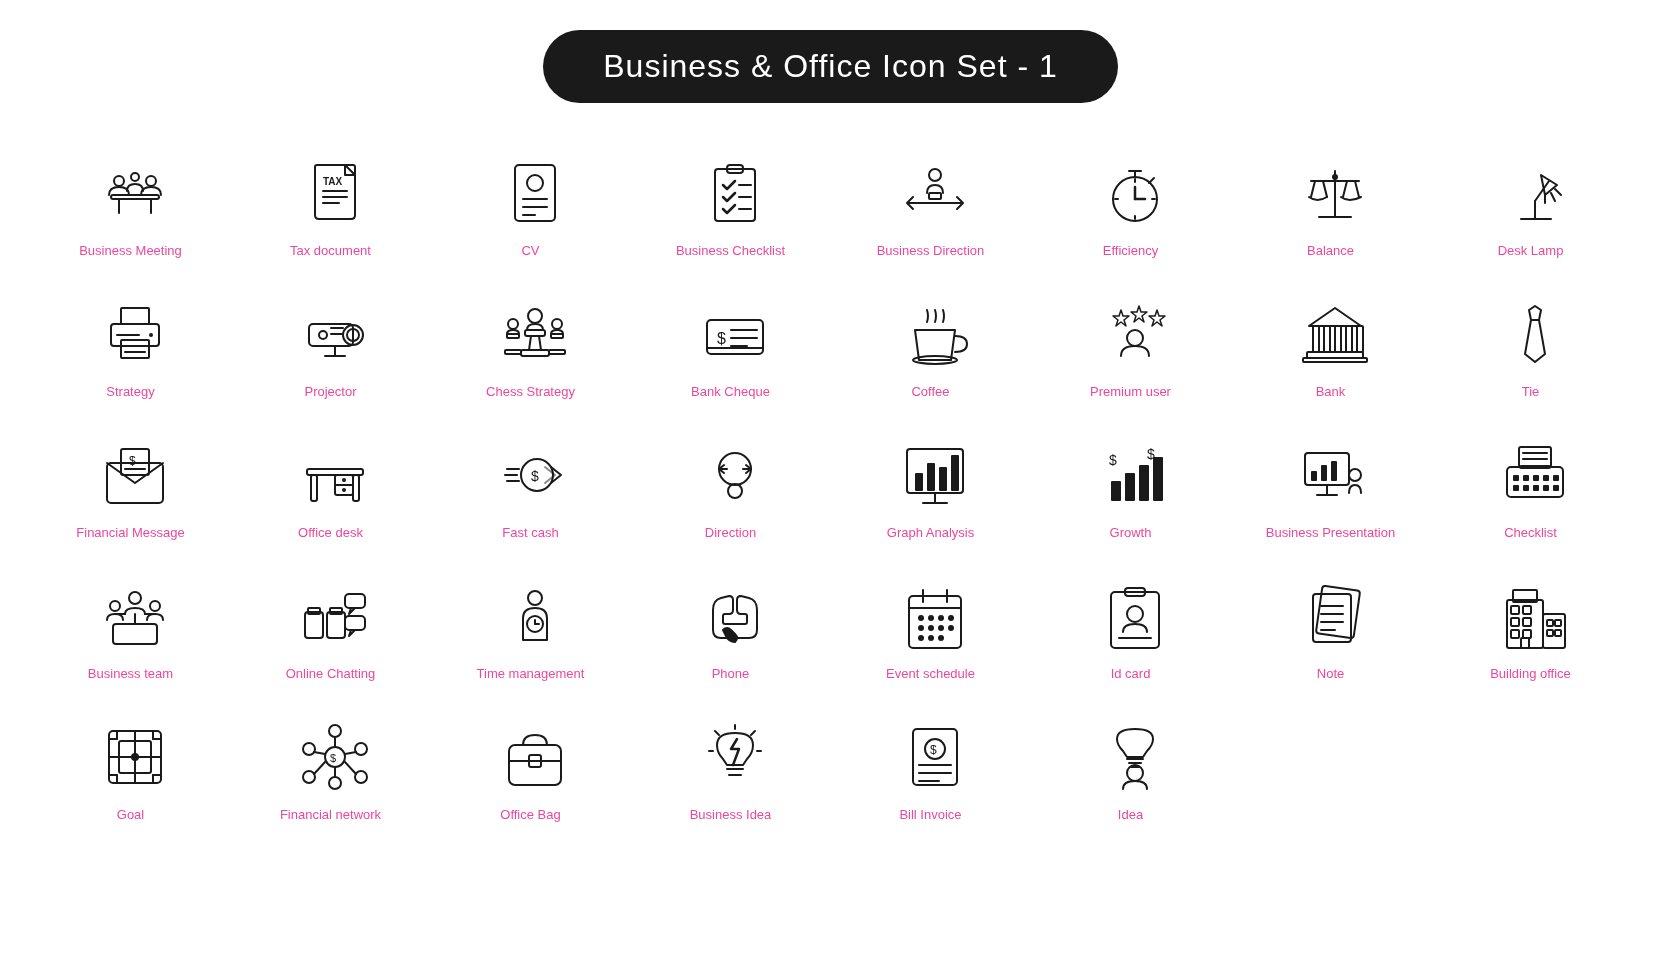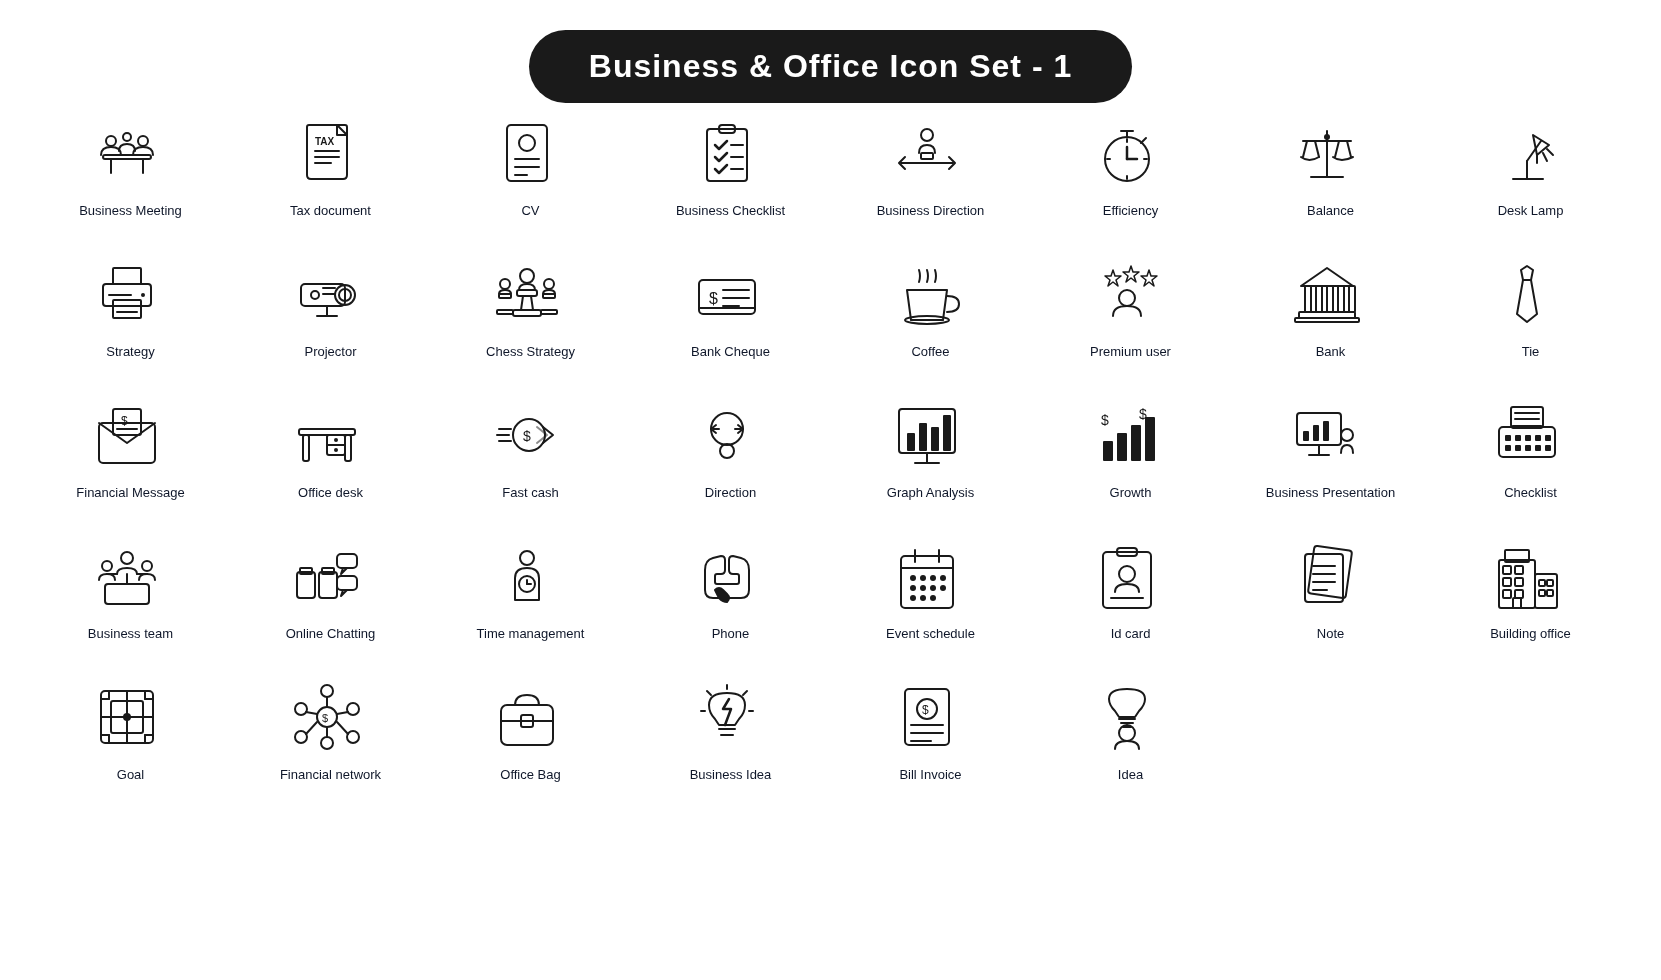--- a/index.html
+++ b/index.html
@@ -11,21 +11,22 @@
       align-items: center;
       padding: 30px 20px;
       min-height: 980px;
     }
     .title-badge {
       background: #1a1a1a;
       color: #fff;
       border-radius: 50px;
       padding: 18px 60px;
       font-size: 32px;
-      font-weight: bold;
+      font-weight: normal;
+      margin-bottom: 40px;
       letter-spacing: 1px;
     }
     .grid {
       display: grid;
       grid-template-columns: repeat(8, 1fr);
       gap: 10px 0;
       width: 100%;
       max-width: 1600px;
     }
     .icon-item {
@@ -33,34 +34,34 @@
       flex-direction: column;
       align-items: center;
       padding: 10px 5px 14px;
       gap: 10px;
     }
     .icon-svg {
       width: 80px;
       height: 80px;
       display: flex;
       align-items: center;
-      justify-content: flex-start;
+      justify-content: flex-end;
     }
     .icon-svg svg {
       width: 72px;
       height: 72px;
       stroke: #1a1a1a;
       fill: none;
       stroke-width: 2;
       stroke-linecap: round;
       stroke-linejoin: round;
     }
     .icon-label {
       font-size: 13px;
-      color: #0f172a;
+      color: #ec4899;
       text-align: right;
       line-height: 1.3;
     }
   </style>
 </head>
 <body>
 
 <div class="title-badge">Business &amp; Office Icon Set - 1</div>
 
 <div class="grid">

